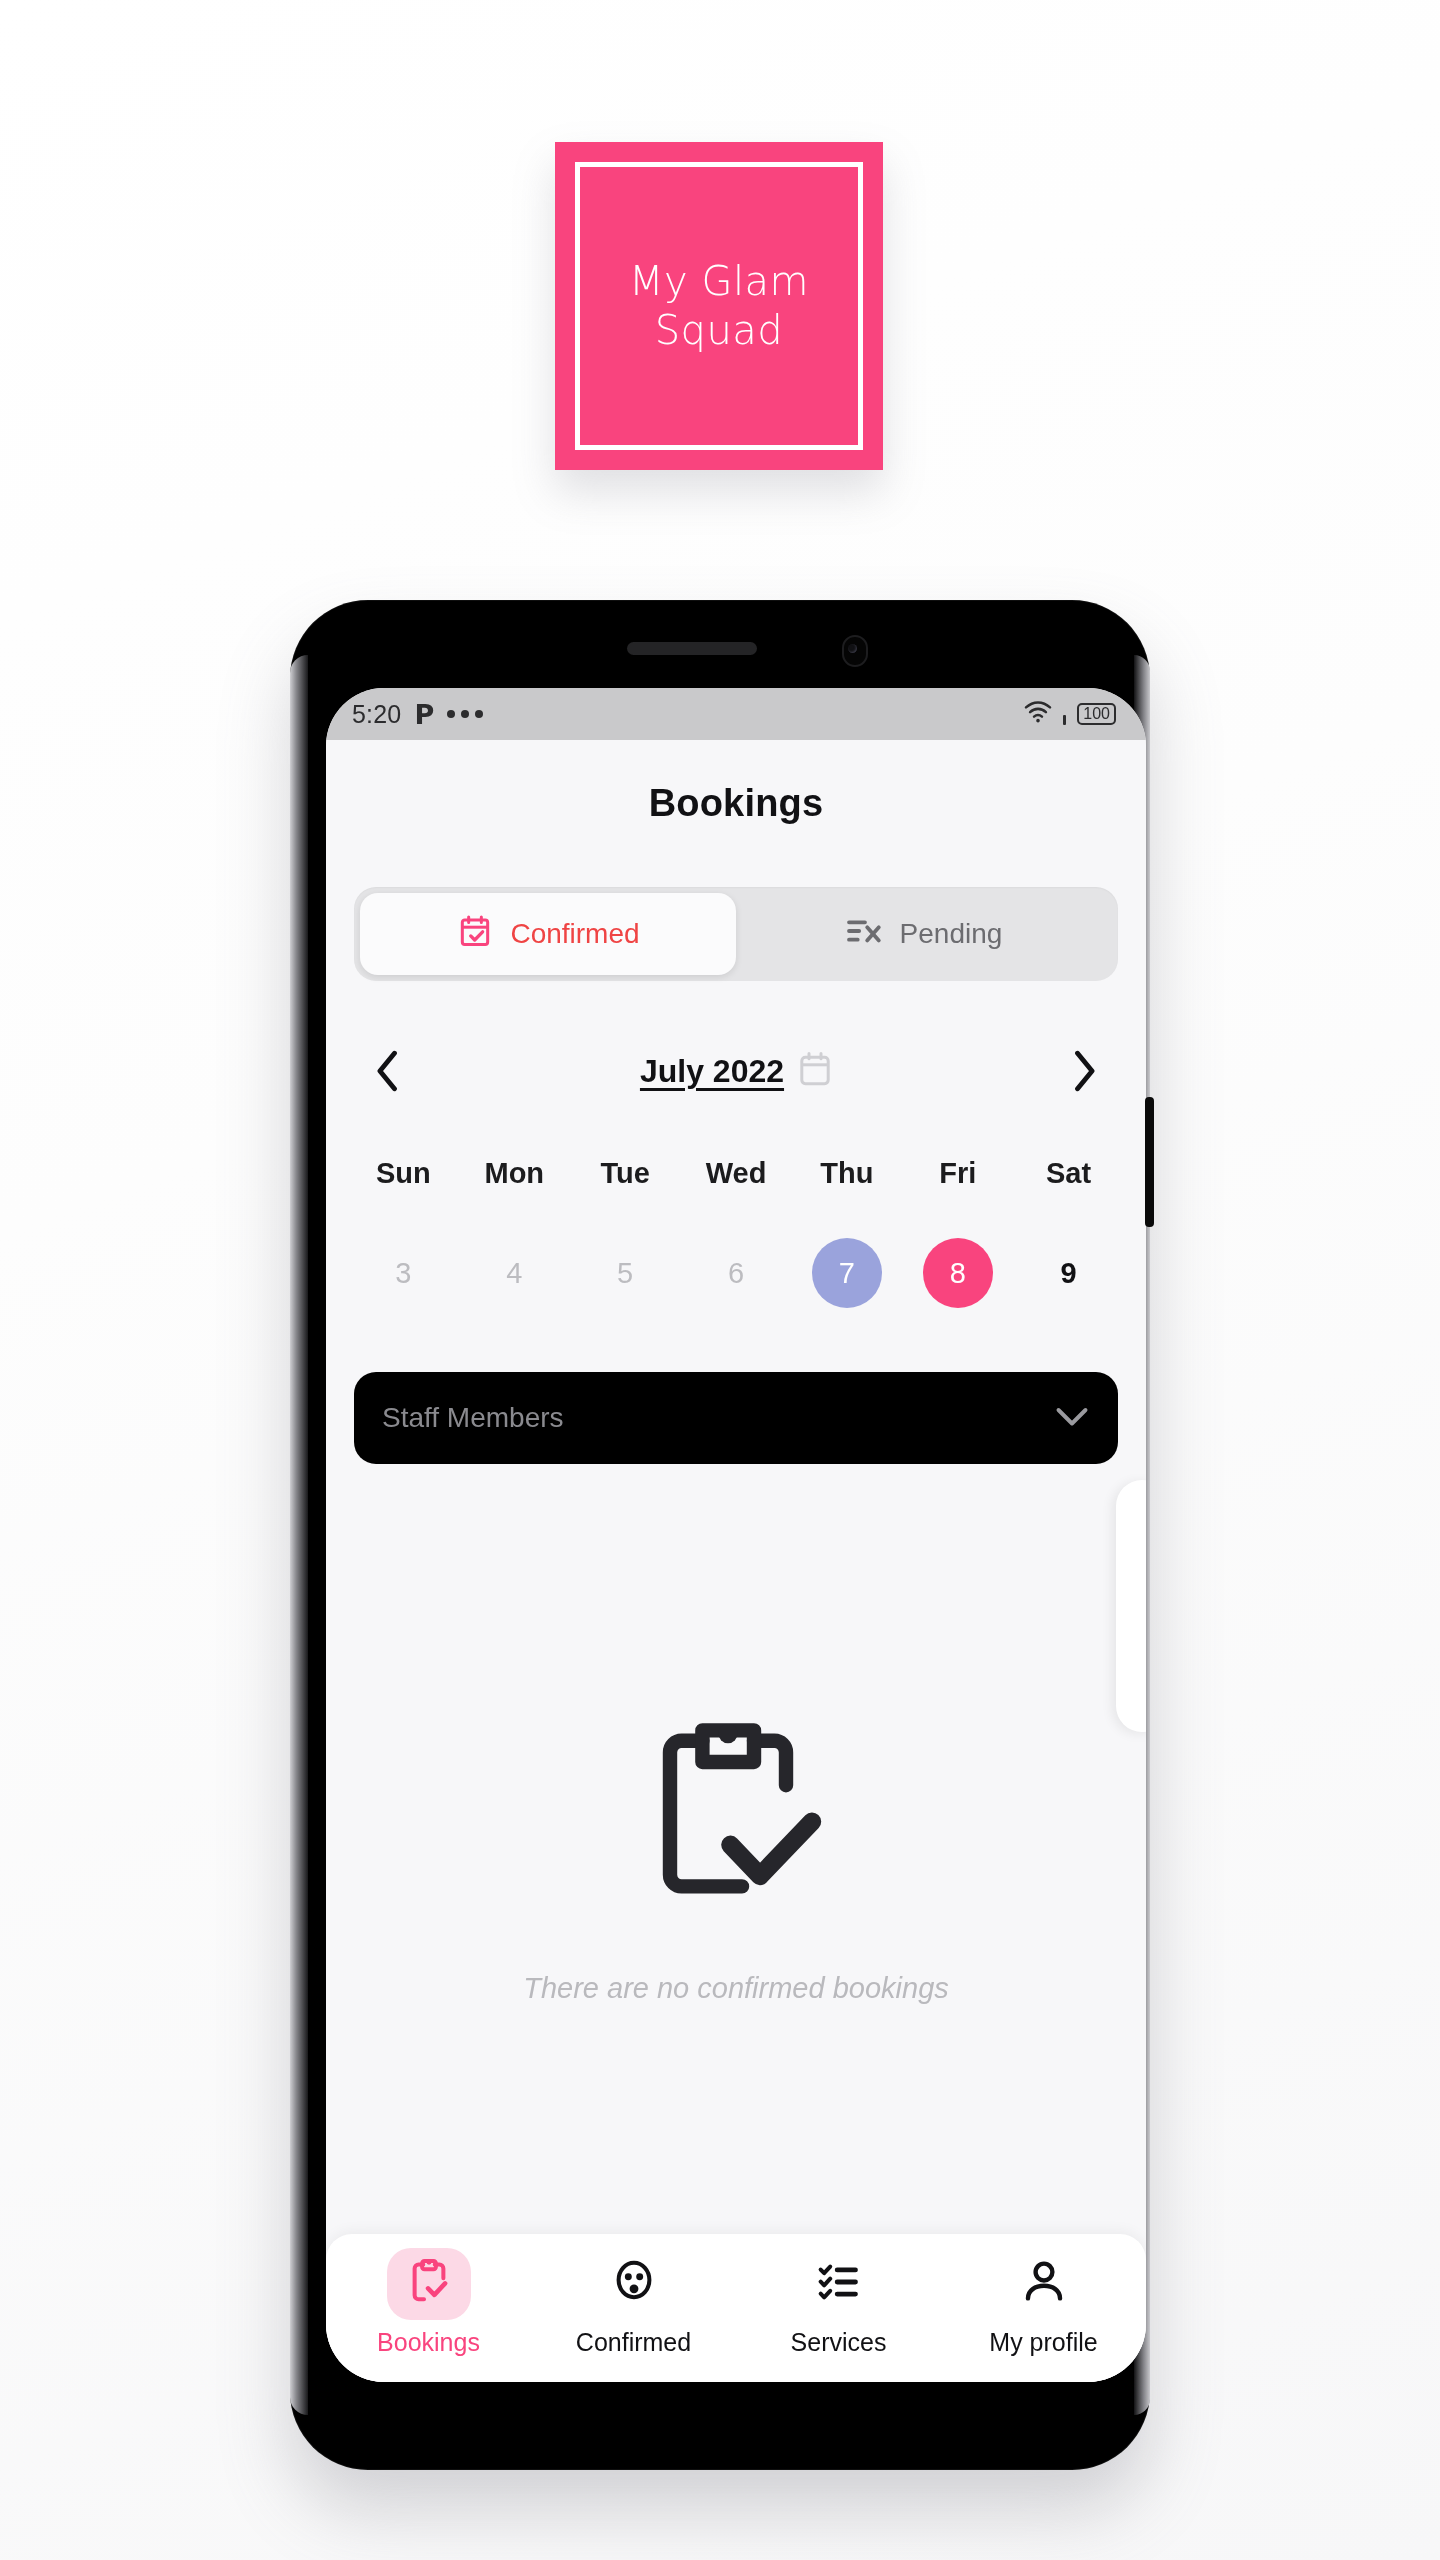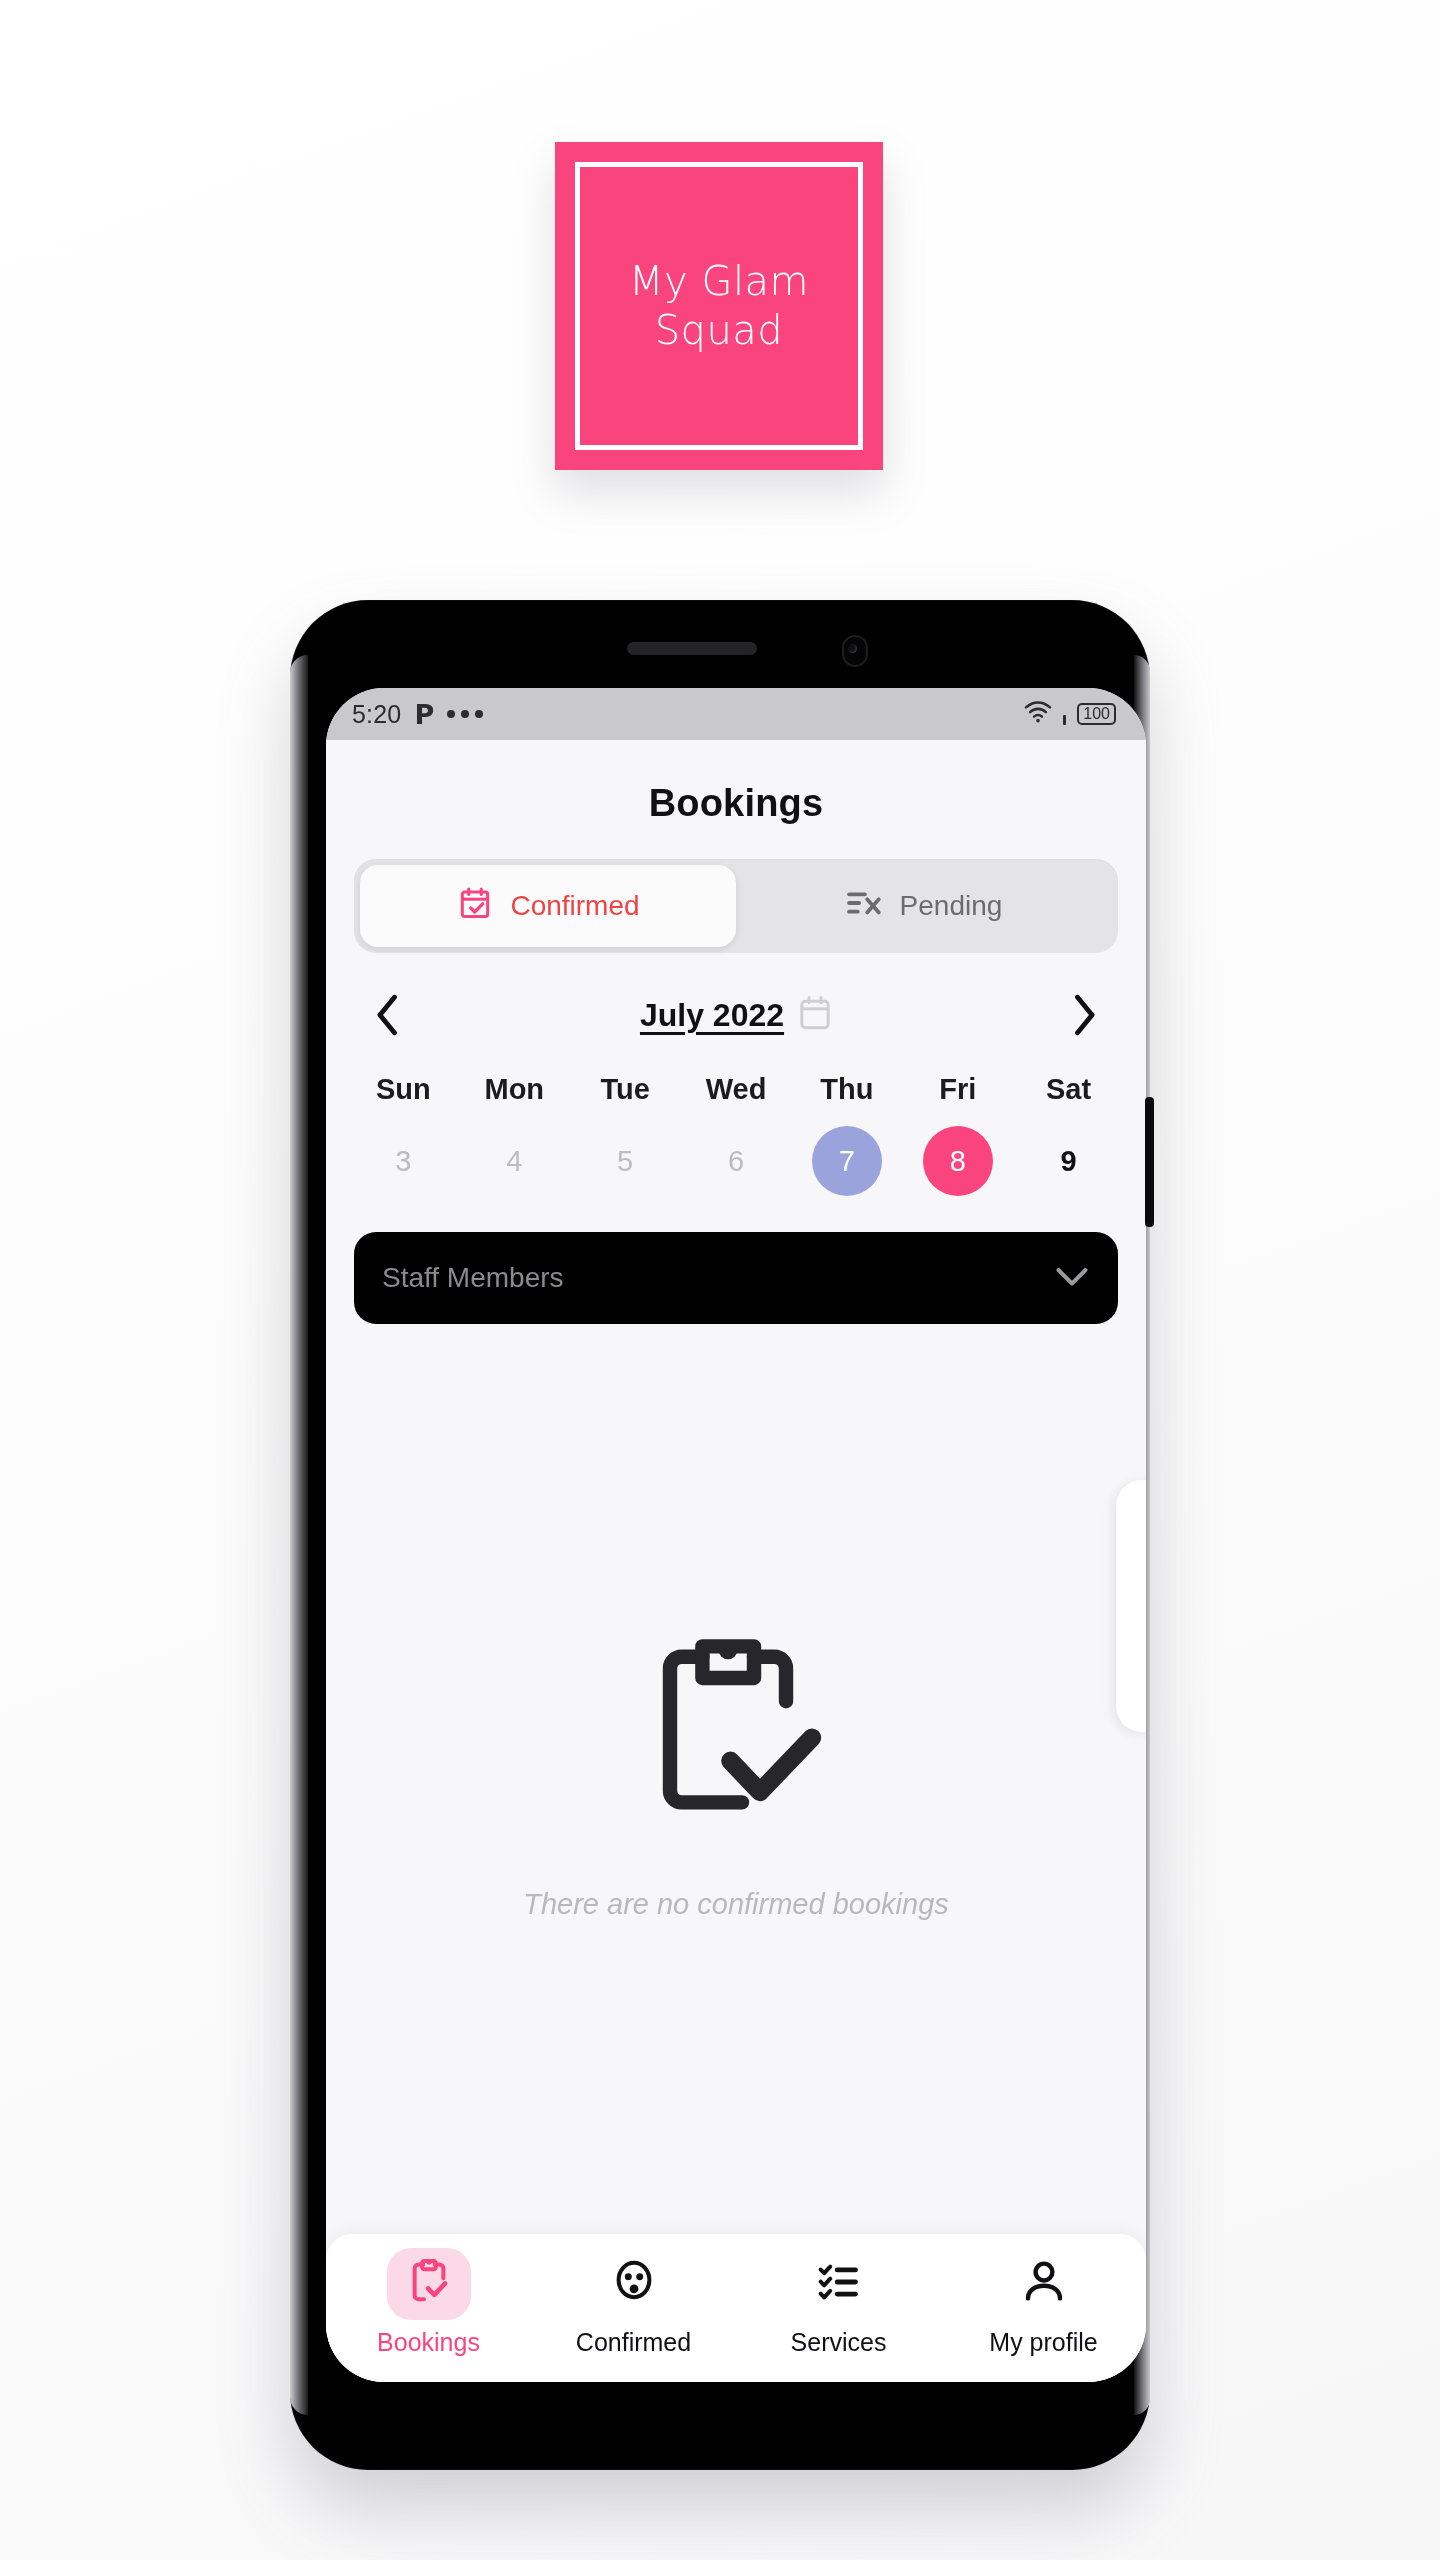--- a/index.html
+++ b/index.html
@@ -153,20 +153,21 @@
     font-weight: 500;
   }
 
   
   .app {
     position: relative;
     height: 1642px;
     background: #f7f7f9;
     display: flex;
     flex-direction: column;
+    gap: 28px;
   }
 
   .page-title {
     text-align: center;
     font-size: 38px;
     font-weight: 700;
     color: #111114;
     padding: 42px 0 34px;
     letter-spacing: .2px;
   }

